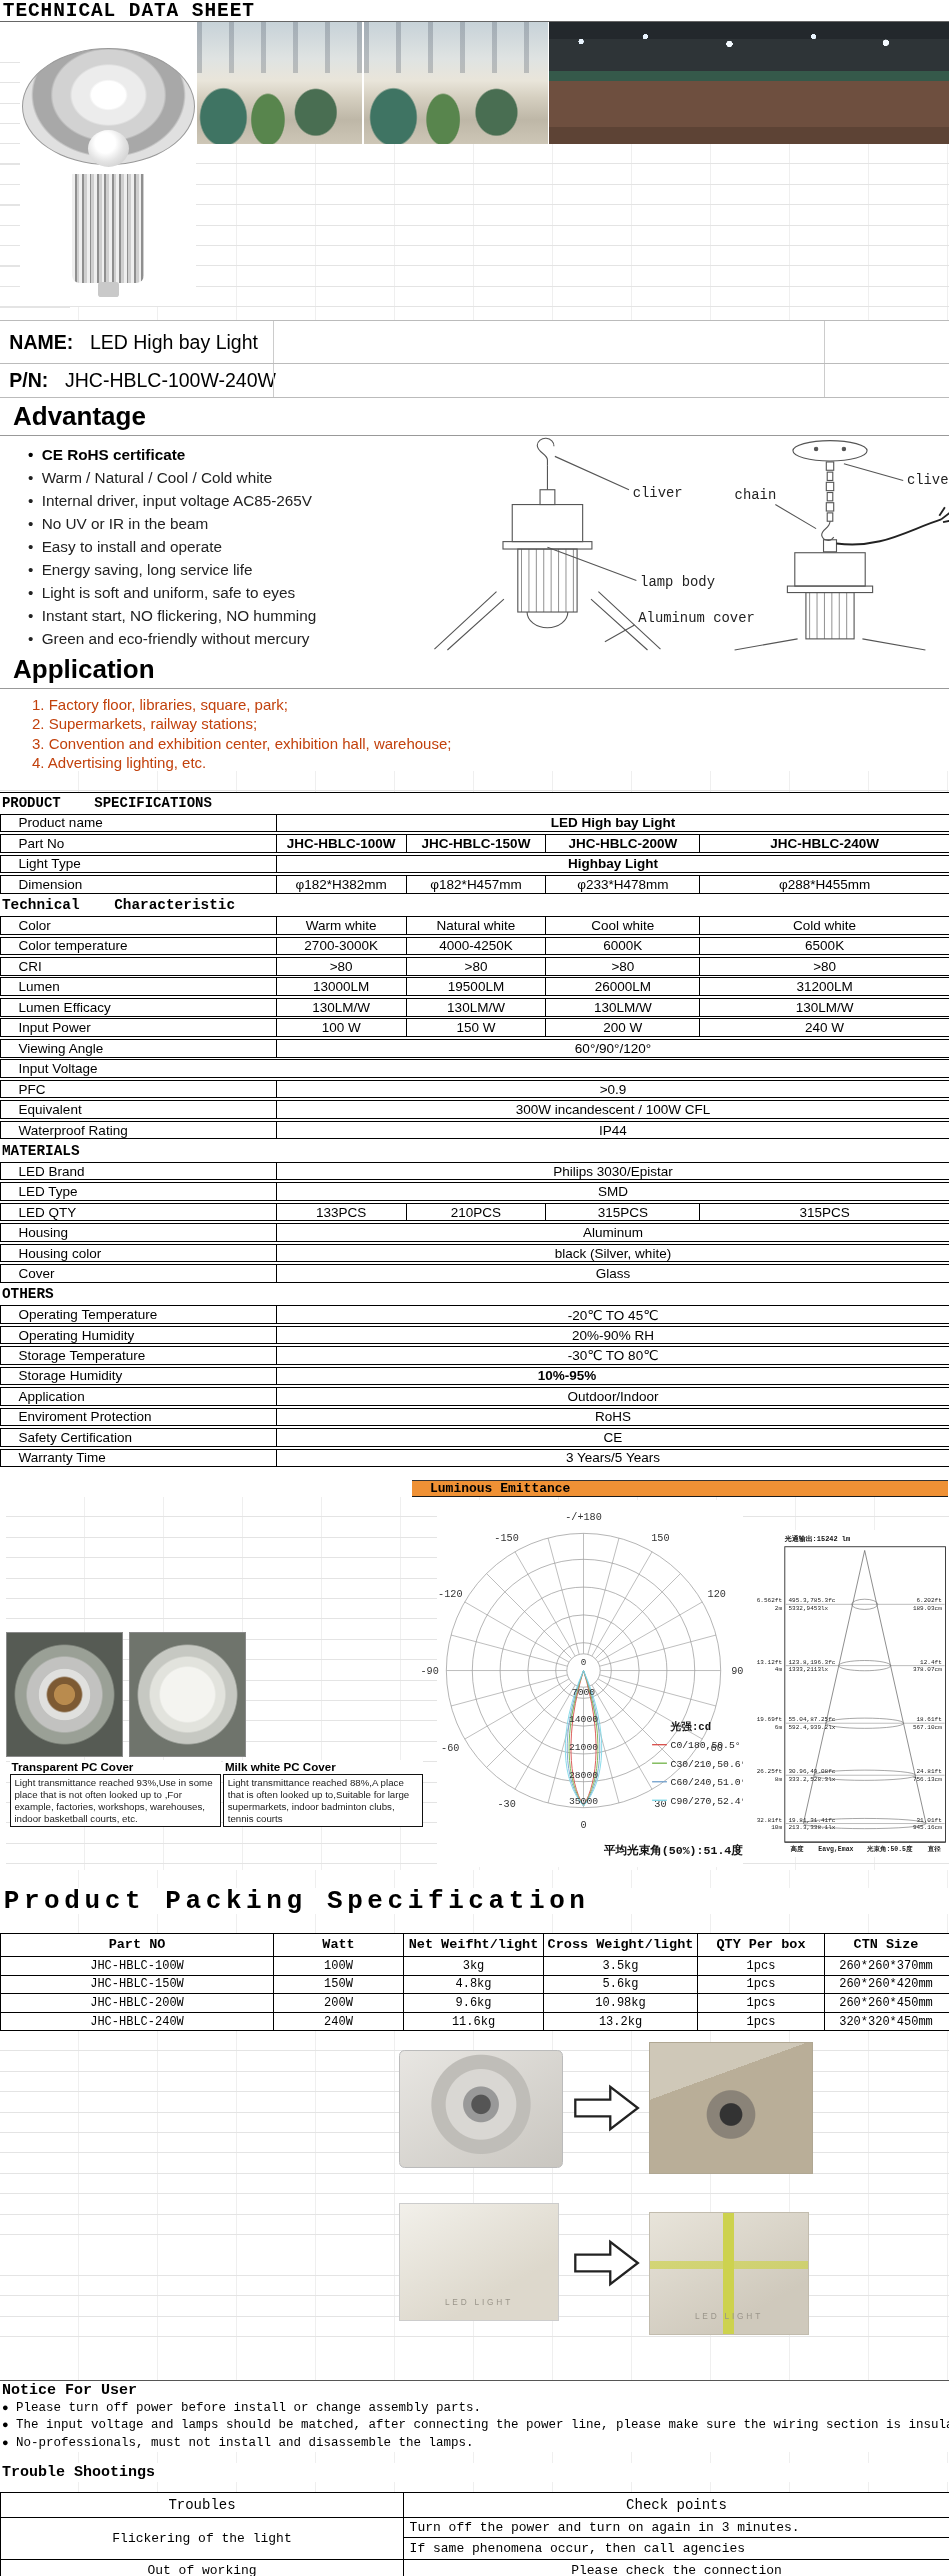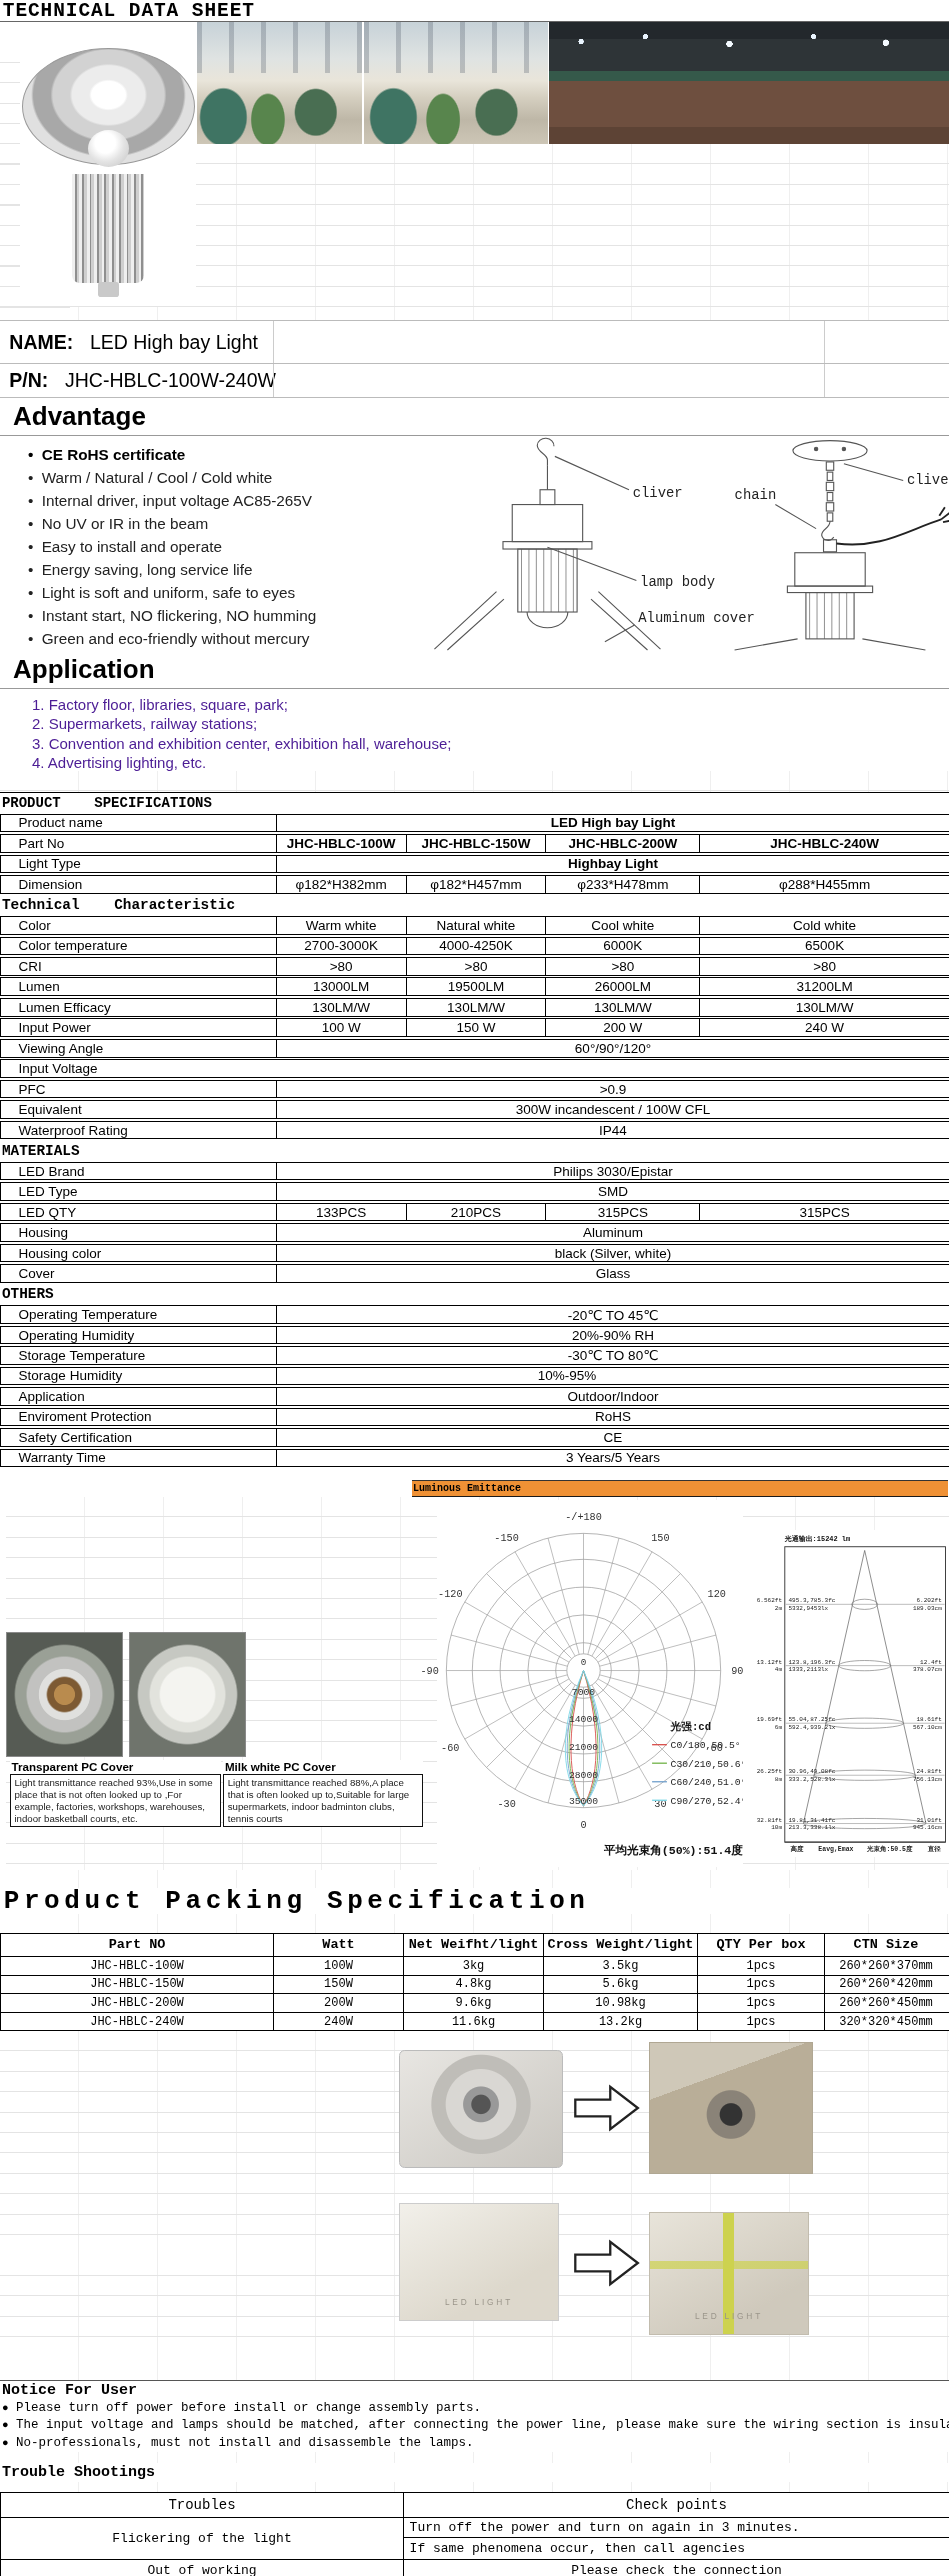--- a/index.html
+++ b/index.html
@@ -58,40 +58,40 @@
   .big-heading{height:38px;border-bottom:0.9px solid #999;display:flex;align-items:center;
     font-size:26px;font-weight:bold;padding-left:13px;box-sizing:border-box;}
   .adv-content{height:214px;position:relative;}
   #advantage-list{position:absolute;left:28px;top:7.4px;}
   .adv-item{font-size:15.3px;line-height:23px;color:#222;}
   .adv-item::before{content:"•";margin-right:8.3px;}
   .adv-item.bold{font-weight:bold;color:#000;}
   #lamp-diagram{position:absolute;left:408px;top:0;}
   .app-heading{height:39px;}
   .app-list{height:82px;padding:5.6px 0 0 32px;box-sizing:border-box;}
-  .app-item{font-size:15px;line-height:19.5px;color:#4c1d95;}
+  .app-item{font-size:15px;line-height:19.5px;color:#c2410c;}
   .gap23{height:21.3px;}
 
   
   .spec-heading{height:21.3px;border-top:1.9px solid #000;display:flex;align-items:center;
     font-family:"Liberation Mono","DejaVu Sans Mono",monospace;font-weight:bold;font-size:14px;white-space:pre;padding-left:1.9px;box-sizing:border-box;}
   #spec-table{width:950px;}
   .spec-row{display:flex;height:18.6px;margin-bottom:1.9px;border:0.9px solid #000;box-sizing:border-box;background:#fff;}
   .spec-label{padding-left:17.6px;font-size:13.5px;display:flex;align-items:center;box-sizing:border-box;}
   .spec-cell{border-left:0.9px solid #000;display:flex;align-items:center;justify-content:center;
     font-size:13.5px;box-sizing:border-box;text-align:center;}
   .spec-sec-header{height:18.6px;margin-bottom:1.9px;display:flex;align-items:center;
     font-family:"Liberation Mono","DejaVu Sans Mono",monospace;font-weight:bold;font-size:14.4px;white-space:pre;padding-left:1.9px;}
 
   
   .lum-gap{height:11px;}
   .lum-bar-row{height:16.7px;}
   .lum-bar{margin-left:412px;width:536px;height:16.7px;background:#ef9135;border-top:0.9px solid #333;border-bottom:1.9px solid #1a1a1a;
-    font-family:"Liberation Mono","DejaVu Sans Mono",monospace;font-weight:bold;font-size:10px;
-    display:flex;align-items:center;padding-left:1px;box-sizing:border-box;}
+    font-family:"Liberation Mono","DejaVu Sans Mono",monospace;font-weight:bold;font-size:13px;
+    display:flex;align-items:center;padding-left:18px;box-sizing:border-box;}
   .sec-luminous{height:373px;position:relative;margin-left:6px;}
   #polar-svg{position:absolute;left:431px;top:3.7px;background:#fff;}
   #cone-svg{position:absolute;left:737px;top:33px;background:#fff;}
   .photo-cover{position:absolute;top:135px;height:125px;border:0.9px solid #8a8a8a;box-sizing:border-box;}
   #cover1{left:0;width:117px;background:radial-gradient(circle at 50% 50%,#b98b4e 0 12%,#7d5a33 13% 20%,#e0e0de 22% 30%,#c2c2c0 31% 44%,#9aa096 46% 58%,#565b54 60% 100%);}
   #cover2{left:123px;width:117px;background:radial-gradient(circle at 50% 50%,#f4f4f0 0 32%,#e2e3dd 34% 44%,#c6c8c2 46% 58%,#6f746c 60% 100%);}
   .cover-caption{position:absolute;top:263px;background:#fff;}
   #caption1{left:3.7px;width:211px;}
   #caption2{left:217px;width:200px;}
   .cap-title{margin:0 0 0.9px 1.9px;font-weight:bold;font-size:11.6px;}
@@ -372,21 +372,21 @@
     <div class="spec-row">
       <div class="spec-label" style="width: 275px;">Operating Humidity</div>
       <div class="spec-cell" style="width: 673px;">20%-90% RH</div>
     </div>
     <div class="spec-row">
       <div class="spec-label" style="width: 275px;">Storage Temperature</div>
       <div class="spec-cell" style="width: 673px;">-30℃ TO 80℃</div>
     </div>
     <div class="spec-row">
       <div class="spec-label" style="width: 275px;">Storage Humidity</div>
-      <div class="spec-cell" style="width: 581px;">10%-95%</div>
+      <div class="spec-cell" style="width: 581px; font-weight: bold;">10%-95%</div>
     </div>
     <div class="spec-row">
       <div class="spec-label" style="width: 275px;">Application</div>
       <div class="spec-cell" style="width: 673px;">Outdoor/Indoor</div>
     </div>
     <div class="spec-row">
       <div class="spec-label" style="width: 275px;">Enviroment Protection</div>
       <div class="spec-cell" style="width: 673px;">RoHS</div>
     </div>
     <div class="spec-row">

